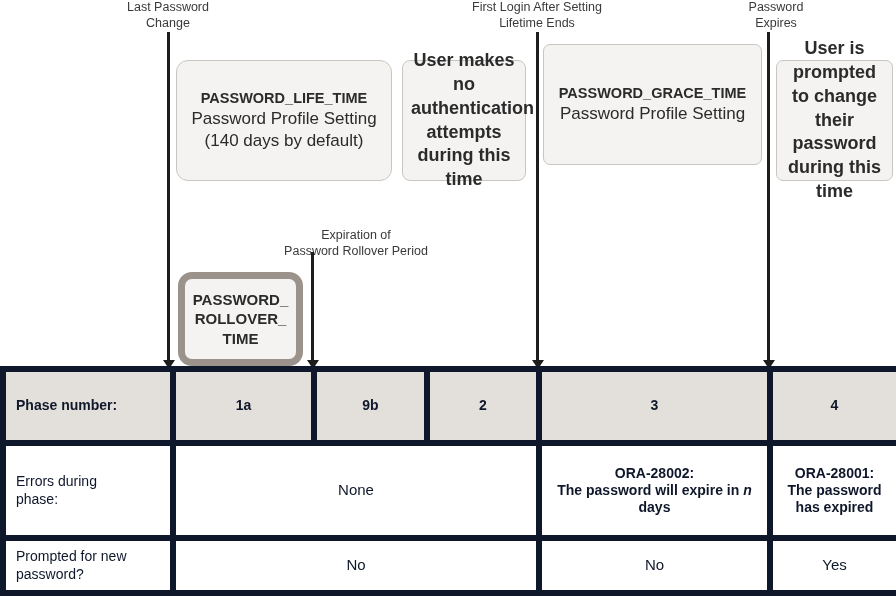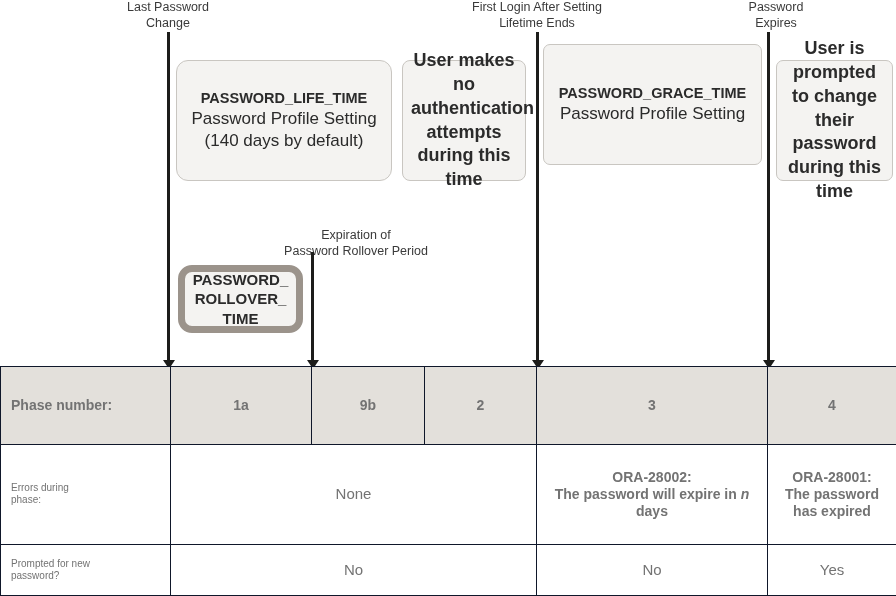--- a/index.html
+++ b/index.html
@@ -96,45 +96,45 @@
   
   .matrix {
     position: absolute;
     left: 0; top: 366px;
     width: 896px; height: 230px;
     border-collapse: collapse;
     table-layout: fixed;
     z-index: 2;
   }
   .matrix td {
-    border: 1px solid #0f172a;
+    border: 6px solid #0f172a;
     text-align: center;
     vertical-align: middle;
     padding: 0 6px;
     font-size: 13.5px;
     line-height: 1.22;
-    color: #737373;
+    color: #0f172a;
     background: #ffffff;
   }
   .matrix tr.header-row td {
     background: #e3e0db;
     font-weight: bold;
     font-size: 14px;
   }
   .matrix td.rowlabel {
     text-align: left;
     font-weight: bold;
     font-size: 14px;
     padding-left: 10px;
     white-space: pre-line;
     line-height: 1.24;
   }
   .matrix td.rowlabel.reg {
     font-weight: normal;
-    font-size: 10px;
+    font-size: 14px;
   }
   .matrix td.bold-cell {
     font-weight: bold;
     font-size: 14px;
     white-space: pre-line;
   }
   .matrix td.plain-cell {
     font-weight: normal;
     font-size: 15px;
   }
@@ -191,21 +191,21 @@
     <div class="line-reg">Password Profile Setting</div>
   </div>
 </div>
 
 <div class="info-box narrow" style="left:776px; top:60px; width:117px; height:121px;">
   <div class="stack">
     <div class="line-strong">User is prompted to change their password during this time</div>
   </div>
 </div>
 
-<div class="rollover-box" style="left:178px; top:265px; width:125px; height:68px;">
+<div class="rollover-box" style="left:178px; top:272px; width:125px; height:94px;">
   <div class="txt">PASSWORD_
 ROLLOVER_
 TIME</div>
 </div>
 
 <table class="matrix">
   <colgroup>
     <col style="width:170px;">
     <col style="width:141px;">
     <col style="width:113px;">

